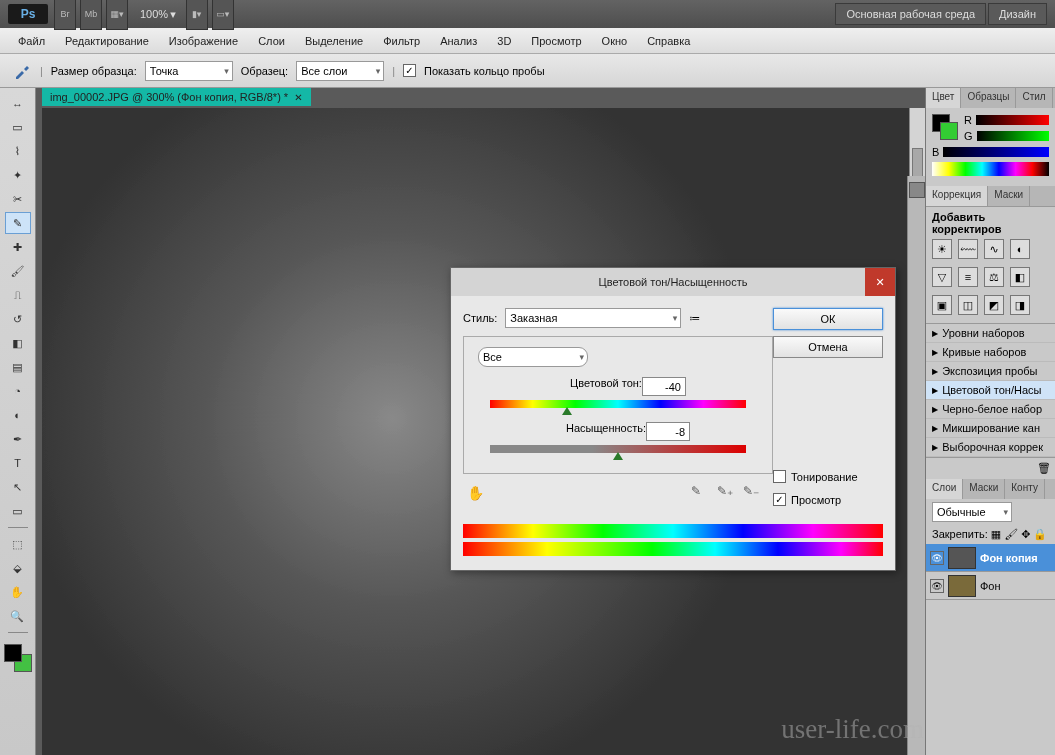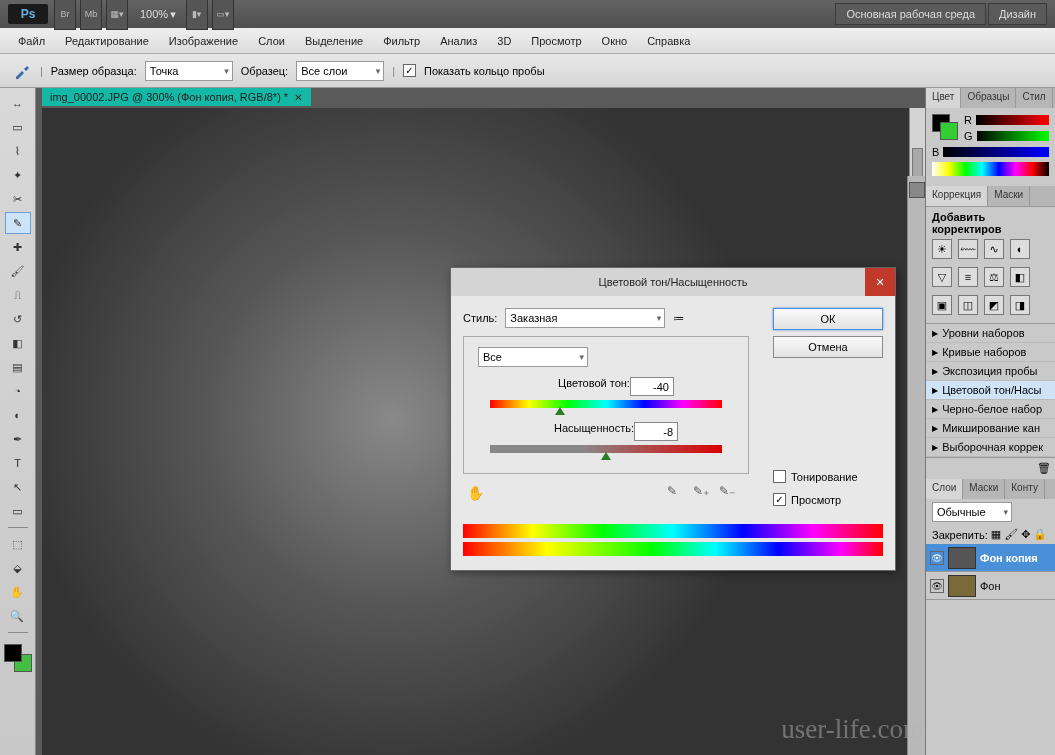--- a/index.html
+++ b/index.html
@@ -66,21 +66,21 @@
 .layers-panel .lrow { display:flex; align-items:center; height:28px; border-bottom:1px solid #999; padding:0 4px;}
 .eye { width:14px; height:14px; border:1px solid #666; margin-right:4px; display:flex; align-items:center; justify-content:center; font-size:9px;}
 .thumb { width:28px; height:22px; background:#555; border:1px solid #333; margin-right:4px;}
 .lrow.active { background:#4a90d9; color:#fff;}
 .lrow.active .lname{color:#fff; font-weight:bold;}
 
 
 .dialog { position:absolute; left:450px; top:267px; width:446px; background:#e8e8e8; border:1px solid #666; box-shadow:2px 2px 8px rgba(0,0,0,.4); z-index:100;}
 .dlg-title { height:28px; background:#d4d4d4; display:flex; align-items:center; justify-content:center; position:relative; font-size:12px; color:#222;}
 .dlg-close { position:absolute; right:0; top:0; width:30px; height:28px; background:#c0392b; color:#fff; display:flex; align-items:center; justify-content:center;}
-.dlg-body { padding:12px; display:flex; gap:24px;}
+.dlg-body { padding:12px; display:flex; gap:0;}
 .dlg-left { flex:1;}
 .dlg-right { width:110px; display:flex; flex-direction:column; gap:6px;}
 .btn { height:22px; border:1px solid #888; background:linear-gradient(#fafafa,#e2e2e2); display:flex; align-items:center; justify-content:center;}
 .btn.primary { border:1px solid #4a90d9; box-shadow:0 0 2px #4a90d9;}
 .dlg-row { display:flex; align-items:center; gap:8px; margin-bottom:8px;}
 .fieldset { border:1px solid #aaa; padding:10px 14px 6px; margin-top:4px;}
 .slider-row { margin-bottom:12px;}
 .slider-lbl-row { display:flex; justify-content:center; margin-bottom:4px; padding:0 20px 0 40px;}
 .num-input { width:44px; height:19px; border:1px solid #888; background:#fff; padding:0 4px; text-align:right;}
 .hslider { height:10px; margin:0 12px; position:relative;}
@@ -289,21 +289,21 @@
       <div class="ptab active">Слои</div>
       <div class="ptab">Маски</div>
       <div class="ptab">Конту</div>
     </div>
     <div class="layers-panel">
       <div style="padding:3px 6px;">
           <div class="sel" style="width:80px;">
             <span>Обычные</span>
           </div>
         </div>
-      <div style="padding:3px 6px; display:flex; align-items:center; gap:3px;">
+      <div style="padding:3px 6px; display:flex; gap:3px;">
         <span>Закрепить:</span>
         <span>▦</span>
         <span>🖌</span>
         <span>✥</span>
         <span>🔒</span>
       </div>
       <div class="lrow active">
         <div class="eye">👁</div>
         <div class="thumb"></div>
         <span class="lname">Фон копия</span>
@@ -319,27 +319,27 @@
 
 <div class="dialog">
   <div class="dlg-title">
     <span>Цветовой тон/Насыщенность</span>
     <div class="dlg-close">✕</div>
   </div>
   <div class="dlg-body">
     <div class="dlg-left">
       <div class="dlg-row">
         <span>Стиль:</span>
-        <div class="sel" style="width:160px;">
+        <div class="sel" style="width:176px;">
             <span>Заказная</span>
           </div>
         <span>≔</span>
       </div>
       <div class="fieldset">
-        <div class="sel" style="width:110px;margin-bottom:10px;">
+        <div class="sel" style="width:110px;margin-bottom:10px;border-radius:9px;">
             <span>Все</span>
           </div>
 
         <div class="slider-row">
           <div class="slider-lbl-row">
             <span>Цветовой тон:</span>
             <input class="num-input" value="-40" style="">
           </div>
           <div class="hslider">
               <div class="track hue-track"></div>

